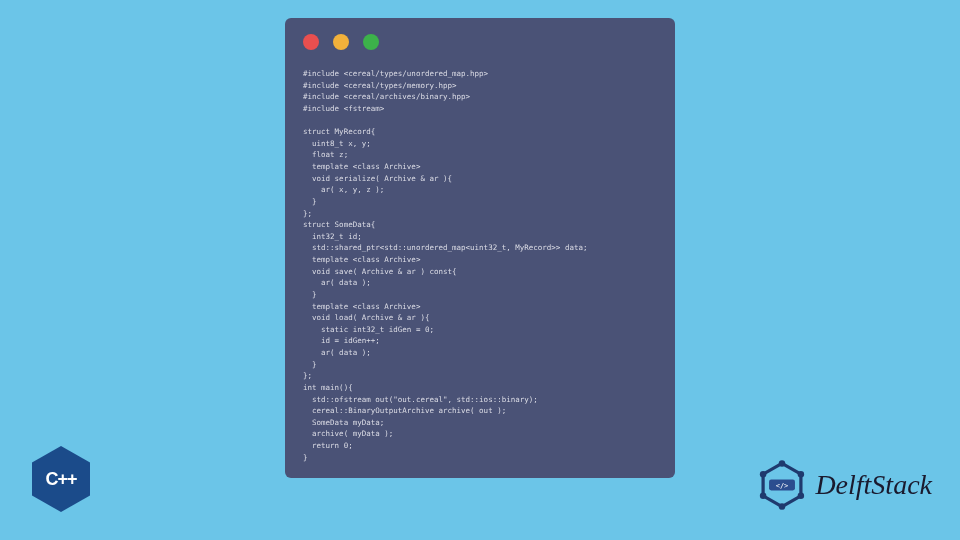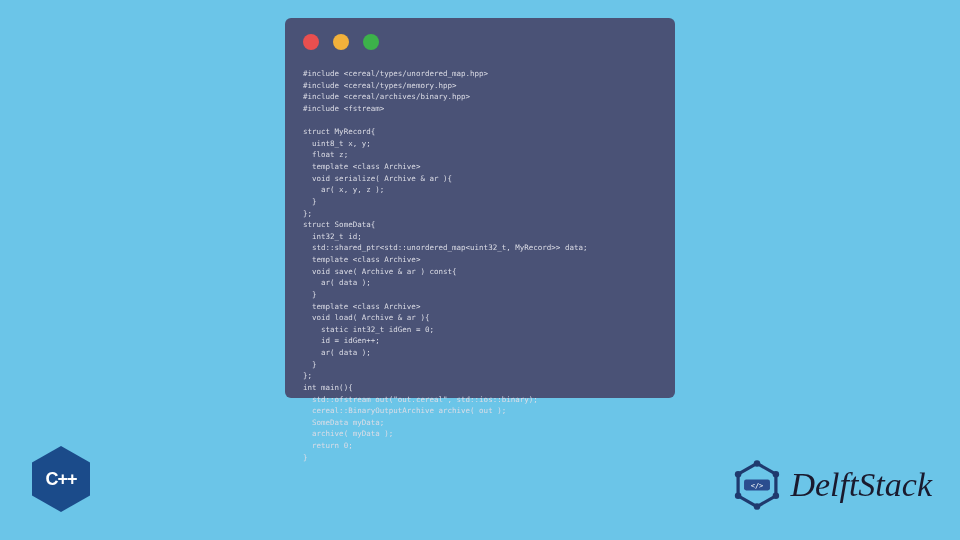--- a/index.html
+++ b/index.html
@@ -9,21 +9,21 @@
       background: #6bc5e8;
       position: relative;
       font-family: Menlo, Monaco, Consolas, monospace;
       overflow: hidden;
     }
     .code-window {
       position: absolute;
       left: 285px;
       top: 18px;
       width: 390px;
-      height: 380px;
+      height: 460px;
       background: #4a5276;
       border-radius: 6px;
       padding: 16px 18px 18px 18px;
     }
     .traffic-lights {
       display: flex;
       gap: 14px;
       margin-bottom: 18px;
     }
     .dot {
@@ -70,21 +70,21 @@
       display: flex;
       align-items: center;
       gap: 6px;
     }
     .brand-logo {
       width: 54px;
       height: 54px;
     }
     .brand-text {
       font-family: Georgia, serif;
-      font-size: 34px;
+      font-size: 28px;
       font-style: italic;
       color: #1a1a2e;
       font-weight: 500;
     }
   </style>
 </head>
 <body>
 
 <div class="code-window">
   <div class="traffic-lights">

